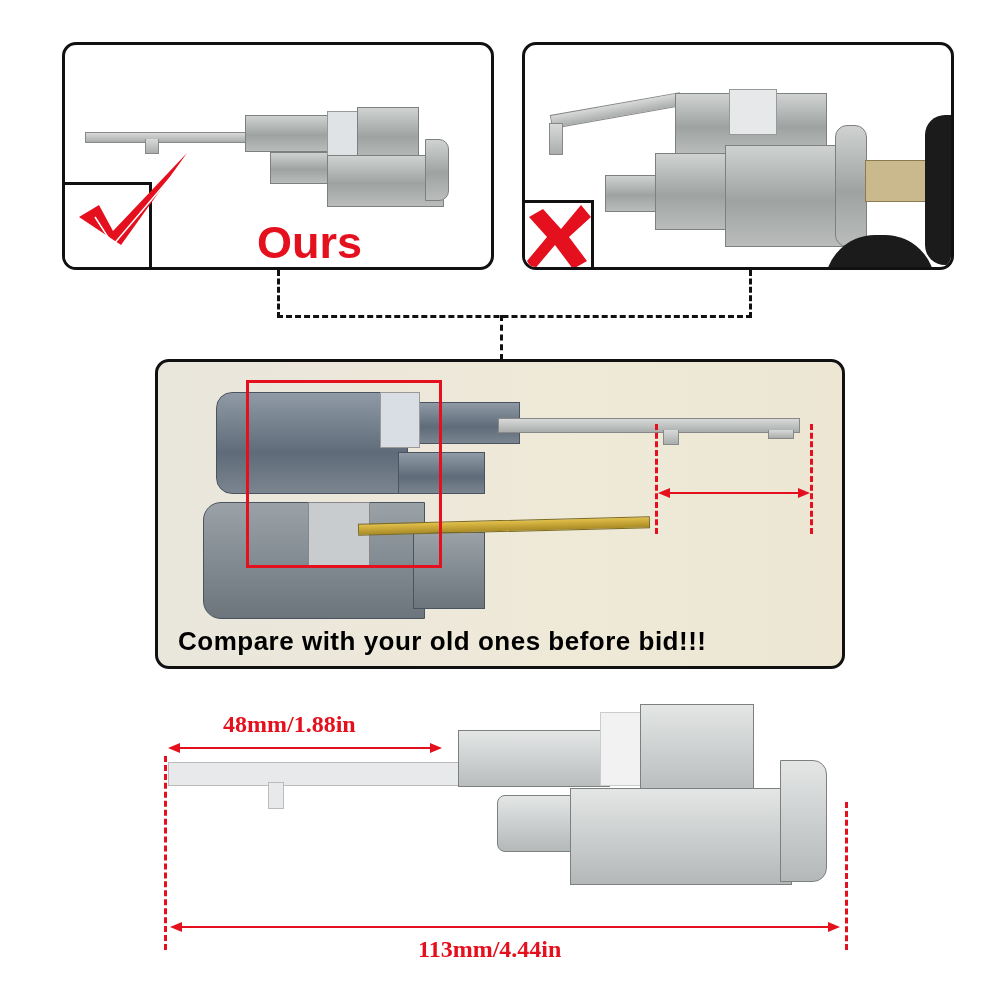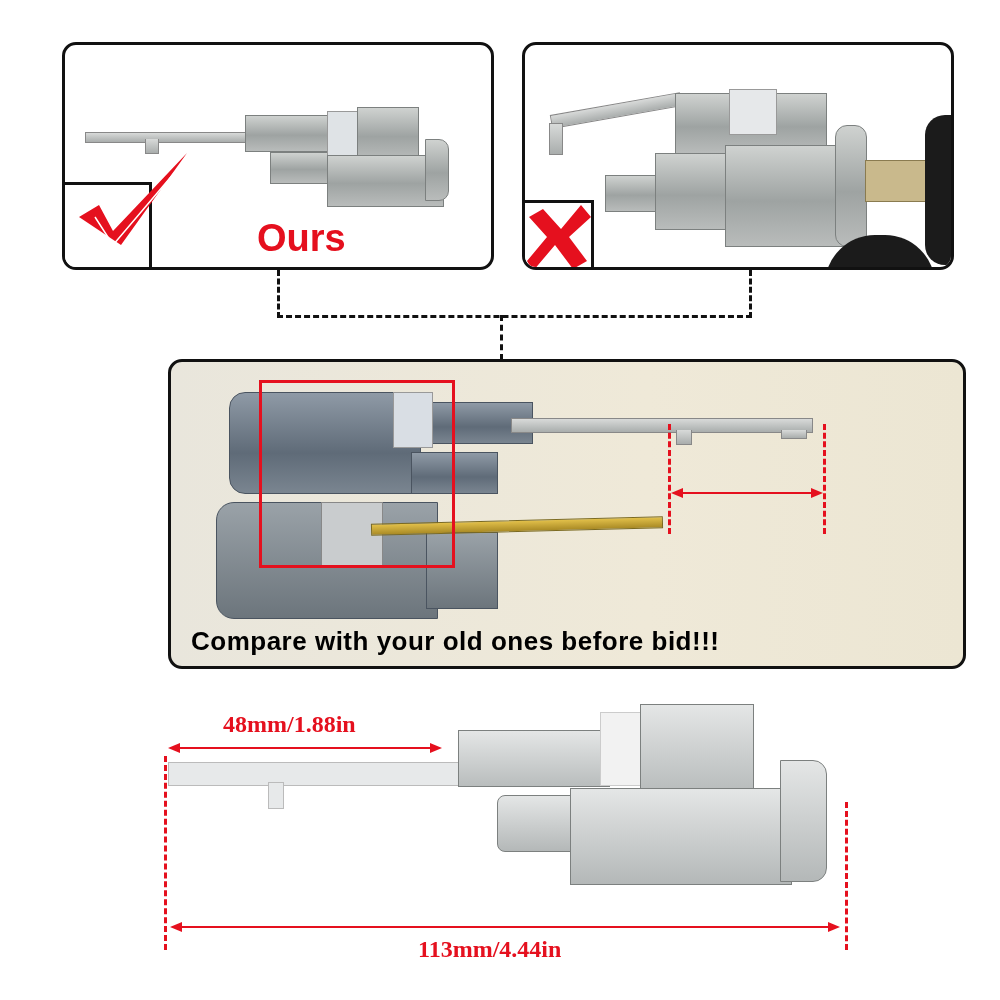--- a/index.html
+++ b/index.html
@@ -30,21 +30,21 @@
     <div class="metal" style="left:292px;top:62px;width:60px;height:52px;"></div>
     <div class="metal" style="left:262px;top:110px;width:115px;height:50px;"></div>
     <div class="metal" style="left:360px;top:94px;width:22px;height:60px;border-radius:0 10px 10px 0;"></div>
   </div>
   <div class="badge" style="width:90px;height:88px;">
     <svg width="120" height="100" viewBox="0 0 120 100" style="position:absolute;left:6px;top:-40px;">
       <path d="M8 72 L28 60 L42 86 L116 8 L50 100 Z" fill="#e5101e"></path>
       <path d="M24 72 L42 100 L110 20" stroke="#fff" stroke-width="1.5" fill="none"></path>
     </svg>
   </div>
-  <div class="red" style="position:absolute;left:192px;top:172px;font-size:38px;font-weight:bold;">Ours</div>
+  <div class="red" style="position:absolute;left:192px;top:172px;font-size:45px;font-weight:bold;">Ours</div>
 </div>
 
 <div class="panel" style="left:522px;top:42px;width:432px;height:228px;">
   <div style="position:absolute;left:0;top:0;width:100%;height:100%;">
     <div class="lever" style="left:26px;top:70px;width:130px;height:12px;transform:rotate(-10deg);transform-origin:left;"></div>
     <div class="lever" style="left:24px;top:78px;width:12px;height:30px;"></div>
     <div class="metal" style="left:150px;top:48px;width:150px;height:60px;"></div>
     <div style="position:absolute;left:204px;top:44px;width:46px;height:44px;background:#e6e8ea;border:1px solid #999;"></div>
     <div class="metal" style="left:80px;top:130px;width:60px;height:35px;"></div>
     <div class="metal" style="left:130px;top:108px;width:80px;height:75px;"></div>
@@ -59,21 +59,21 @@
       <path d="M4 18 L18 10 L36 30 L56 6 L66 18 L44 38 L62 62 L48 70 L30 46 L8 72 L2 62 L22 38 Z" fill="#e5101e"></path>
     </svg>
   </div>
 </div>
 
 <div class="dash" style="left:277px;top:270px;height:48px;width:0;border-width:0 0 0 3px;"></div>
 <div class="dash" style="left:749px;top:270px;height:48px;width:0;border-width:0 0 0 3px;"></div>
 <div class="dash" style="left:277px;top:315px;width:475px;height:0;border-width:3px 0 0 0;"></div>
 <div class="dash" style="left:500px;top:315px;height:45px;width:0;border-width:0 0 0 3px;"></div>
 
-<div class="panel" style="left:168px;top:359px;width:798px;height:310px;background:linear-gradient(90deg,#e9e6dc,#efe9d8 60%,#ece6d3);text-align:right;">
+<div class="panel" style="left:155px;top:359px;width:690px;height:310px;background:linear-gradient(90deg,#e9e6dc,#efe9d8 60%,#ece6d3);text-align:right;">
   <div style="position:absolute;left:0;top:0;width:100%;height:100%;">
 
     <div class="metal-dark" style="left:58px;top:30px;width:190px;height:100px;border-radius:16px 0 0 16px;"></div>
     <div class="metal-dark" style="left:240px;top:40px;width:120px;height:40px;"></div>
     <div style="position:absolute;left:222px;top:30px;width:38px;height:54px;background:#d9dee4;border:1px solid #999;"></div>
     <div class="lever" style="left:340px;top:56px;width:300px;height:13px;"></div>
     <div class="lever" style="left:505px;top:68px;width:14px;height:14px;border-top:none;"></div>
     <div class="lever" style="left:610px;top:68px;width:24px;height:8px;border-top:none;"></div>
     <div class="metal-dark" style="left:240px;top:90px;width:85px;height:40px;"></div>
 

